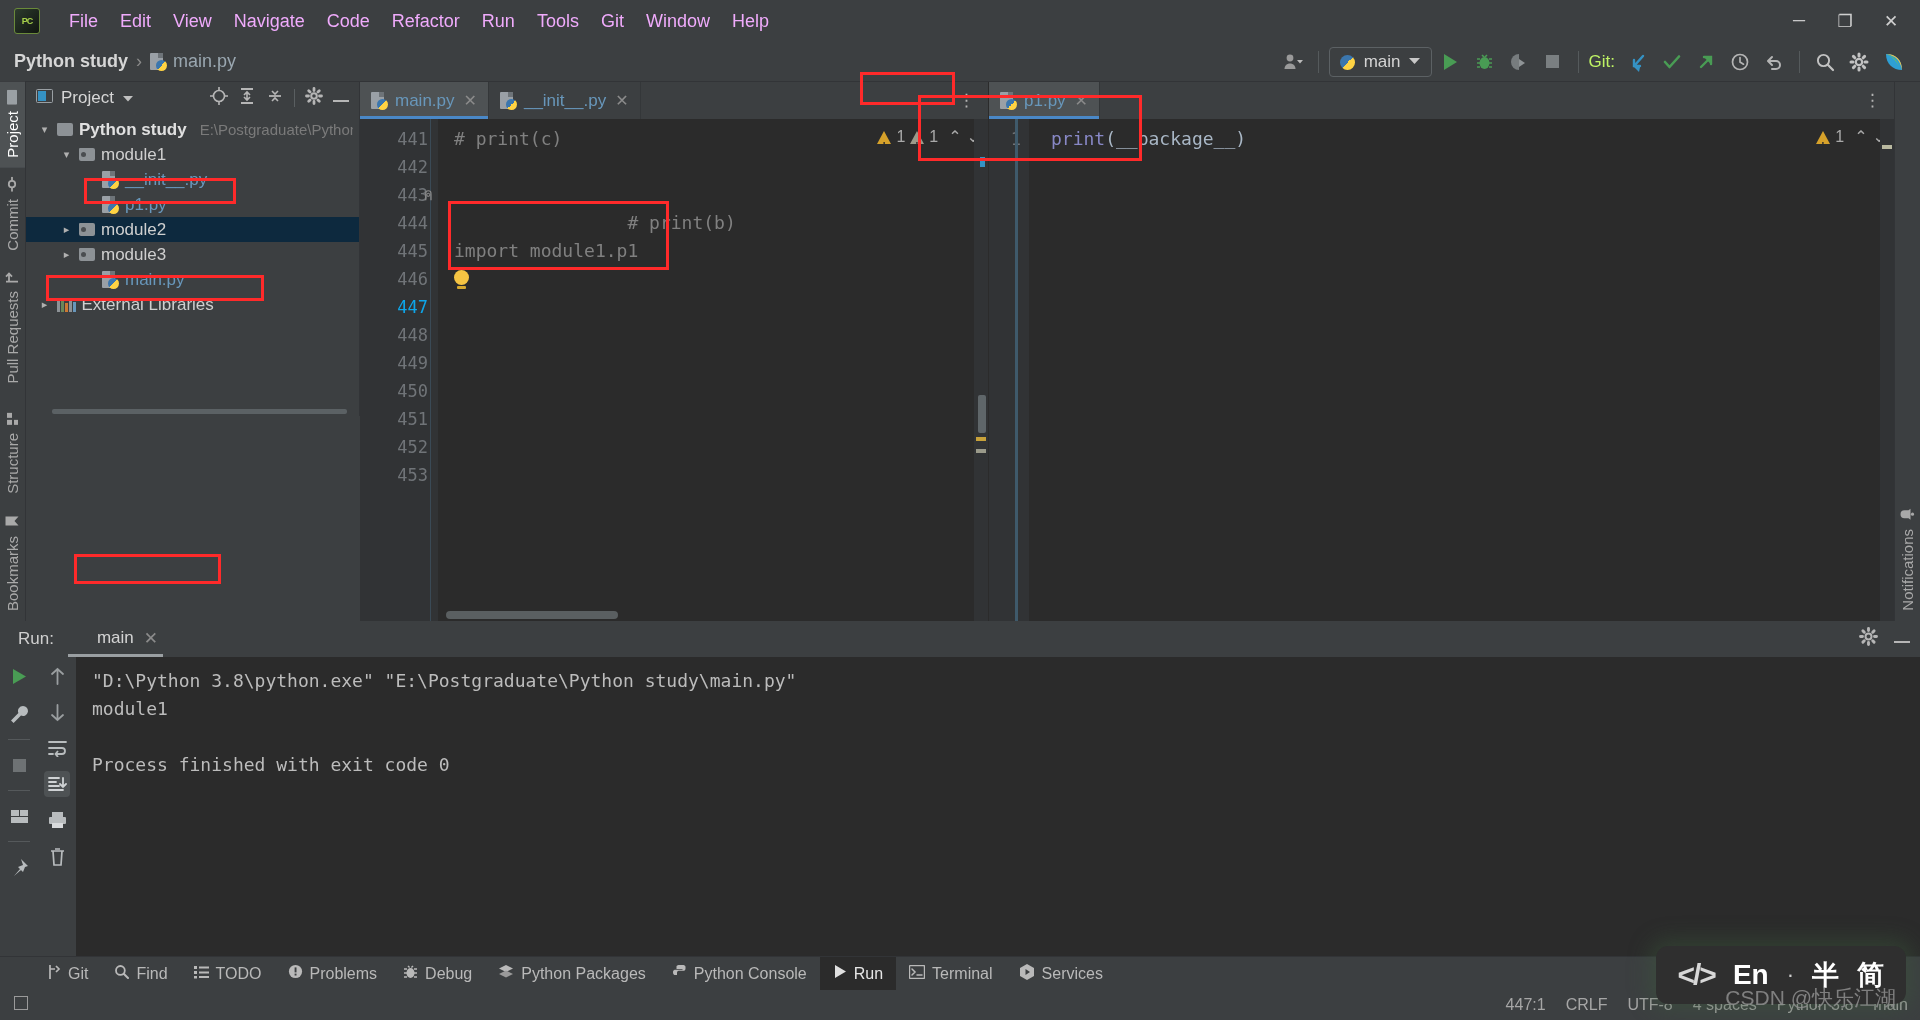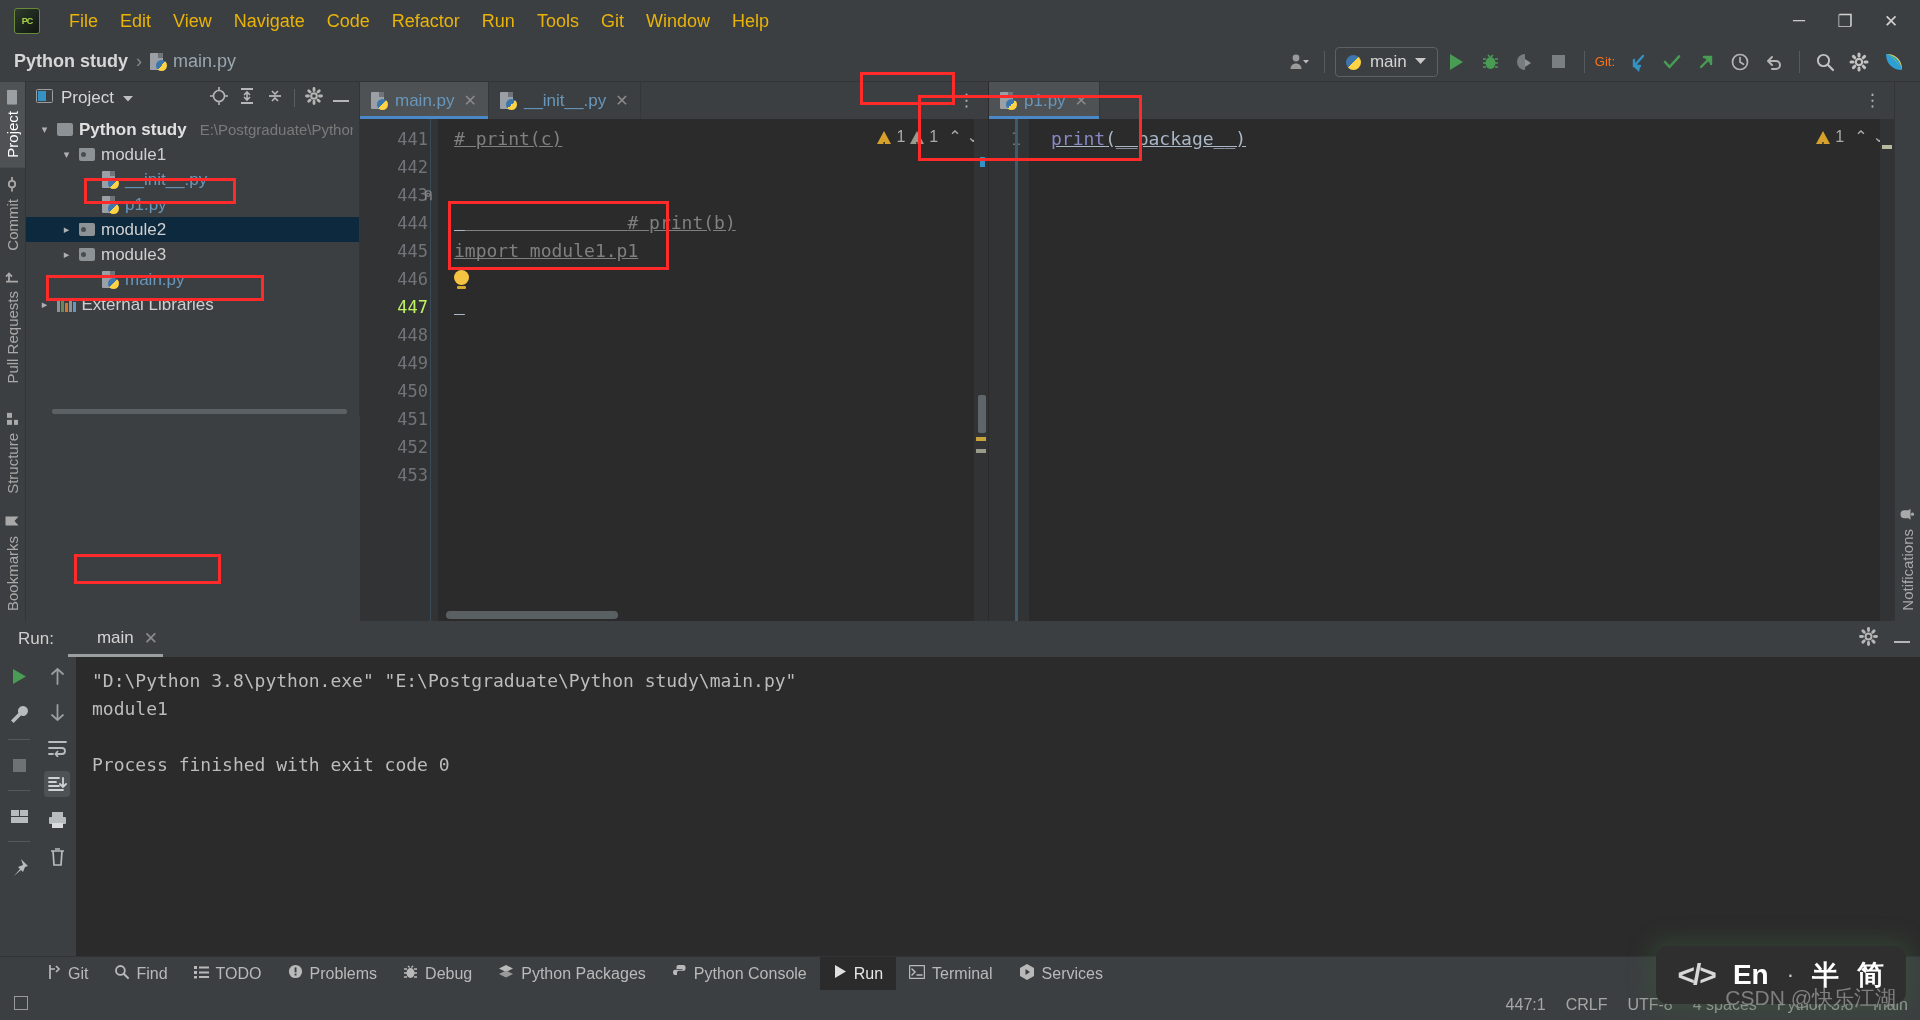--- a/index.html
+++ b/index.html
@@ -17,21 +17,21 @@
   .menubar {
     height:42px; background:#3c3f41; display:flex; align-items:center;
     padding-left:14px; position:relative; flex:0 0 42px;
   }
   .logo {
     width:26px; height:26px; border-radius:3px; margin-right:18px;
     background:linear-gradient(135deg,#2d3b2d,#101510);
     border:1px solid #6a8a3a; display:flex; align-items:center; justify-content:center;
     font-size:9px; font-weight:bold; color:#a8d24a; letter-spacing:-1px;
   }
-  .menuitem { padding:4px 11px; font-size:18px; color:#eab308; cursor:default; }
+  .menuitem { padding:4px 11px; font-size:18px; color:#f0abfc; cursor:default; }
   .wintitle {
     position:absolute; left:0; right:0; text-align:center; font-size:18px;
     color:#c8c8c8; pointer-events:none;
   }
   .wincontrols { margin-left:auto; display:flex; align-items:center; padding-right:6px; }
   .wincontrols div {
     width:46px; height:42px; display:flex; align-items:center; justify-content:center;
     font-size:17px; color:#cfcfcf;
   }
 
@@ -46,21 +46,21 @@
   .tb-right { margin-left:auto; display:flex; align-items:center; gap:4px; }
   .tb-btn {
     height:30px; min-width:30px; display:flex; align-items:center; justify-content:center;
     border-radius:4px; padding:0 5px; cursor:default;
   }
   .runcfg {
     display:flex; align-items:center; gap:7px; height:30px; padding:0 10px;
     border:1px solid #5c6164; border-radius:4px; font-size:17px; color:#d4d4d4;
   }
   .tb-sep { width:1px; height:22px; background:#555a5c; margin:0 6px; }
-  .gitlabel { font-size:13px; color:#f97316; margin-right:4px; }
+  .gitlabel { font-size:17px; color:#bef264; margin-right:4px; }
 
   
   .pyicon { position:relative; width:17px; height:18px; flex:0 0 17px; }
   .pyicon .page {
     position:absolute; left:0; top:0; width:13px; height:17px;
     background:#9aa0a6; border-radius:1px;
   }
   .pyicon .fold {
     position:absolute; left:8px; top:0; width:5px; height:5px; background:#6e7479;
   }
@@ -149,27 +149,27 @@
   .etab .x { color:#8b8b8b; font-size:16px; margin-left:2px; }
   .tabmore { margin-left:auto; display:flex; align-items:center; padding:0 12px; color:#b4b4b4; letter-spacing:1px;}
 
   .codewrap { flex:1 1 auto; display:flex; background:#2b2b2b; min-height:0; position:relative; overflow:hidden; }
   .gutter {
     width:78px; background:#313335; flex:0 0 78px; text-align:right;
     padding:6px 10px 0 0; font-family:"DejaVu Sans Mono", monospace; font-size:17px;
     color:#707478; line-height:28px; position:relative;
   }
   .gutter.narrow { width:40px; flex:0 0 40px; padding-right:8px; }
-  .gutter .cur { color:#bef264; }
+  .gutter .cur { color:#0ea5e9; }
   .codearea {
     flex:1 1 auto; position:relative; padding:6px 0 0 16px;
     font-family:"DejaVu Sans Mono", monospace; font-size:18px; line-height:28px;
     color:#a9b7c6; min-width:0;
   }
-  .cline { height:28px; white-space:pre;text-decoration:underline; }
+  .cline { height:28px; white-space:pre; }
   .cline.comment { color:#808080; }
   .fn { color:#8888c6; }
   .caretcol { position:absolute; top:0; bottom:0; width:1px; background:#3a4a56; }
   .bulb {
     width:15px; height:15px; border-radius:50%; background:#f5c443;
     position:relative; display:inline-block;
   }
   .bulb::after {
     content:""; position:absolute; left:3px; bottom:-4px; width:9px; height:3px;
     background:#d7a92f; border-radius:1px;

